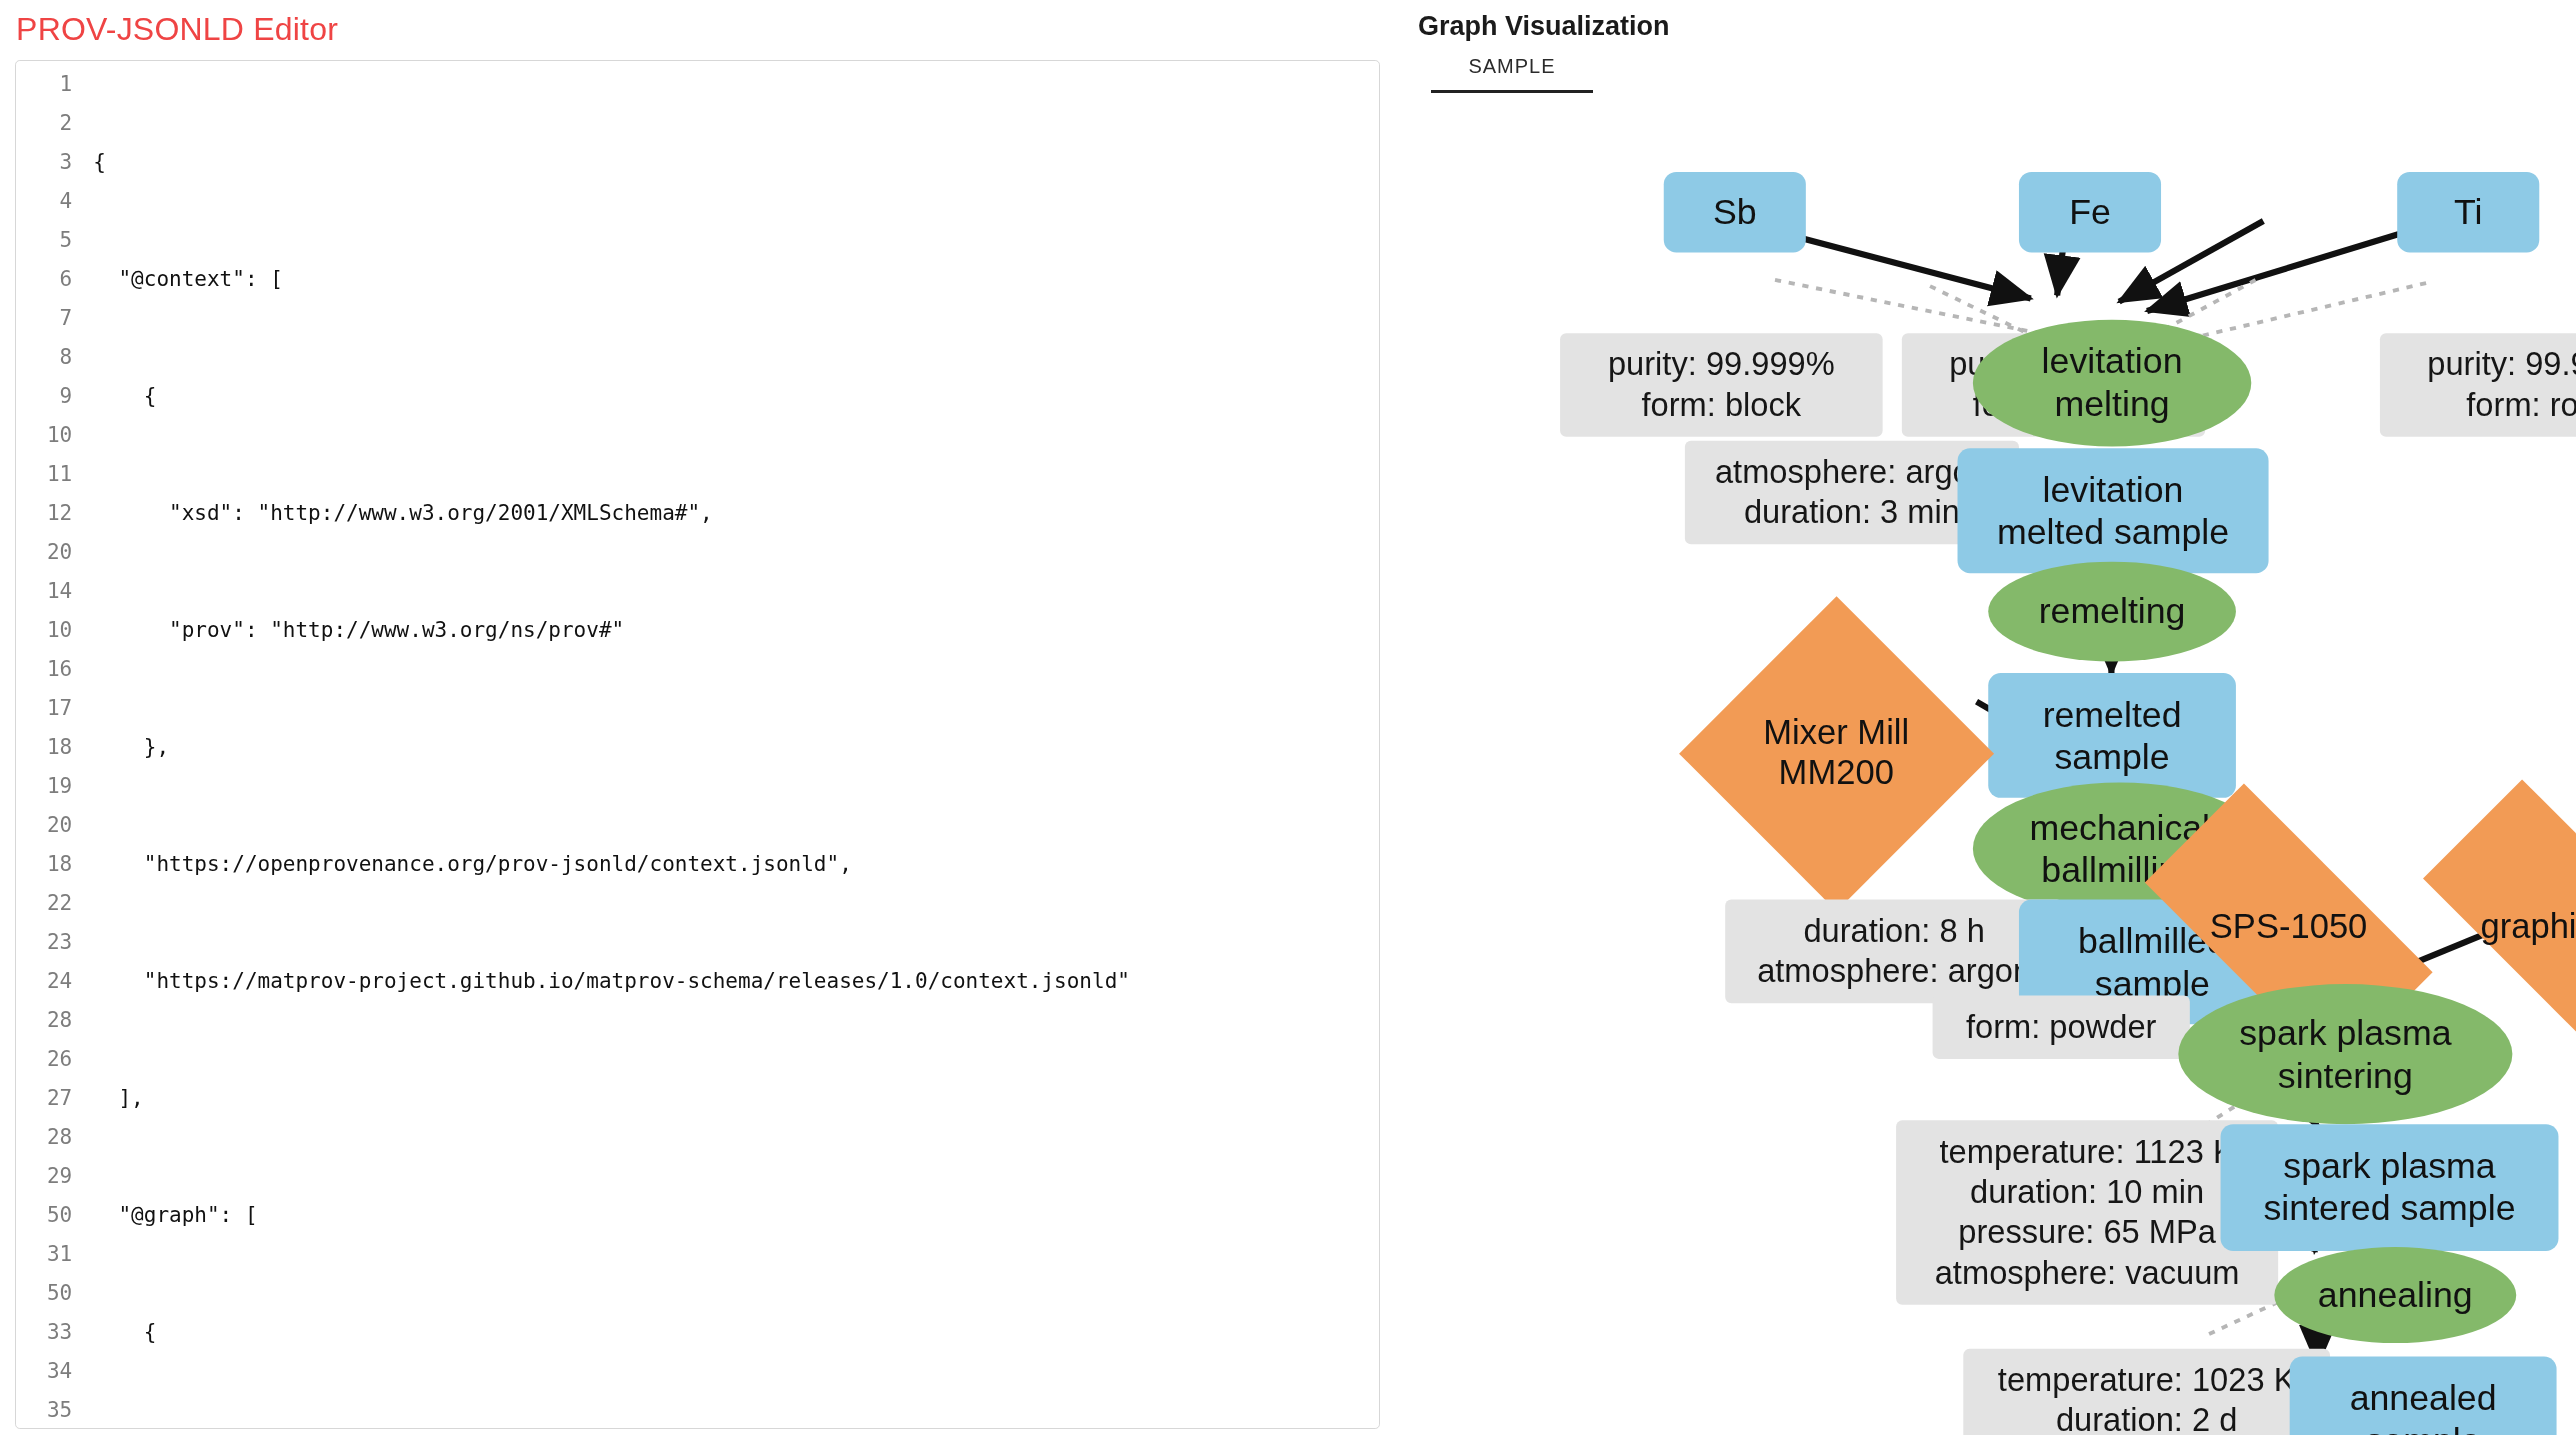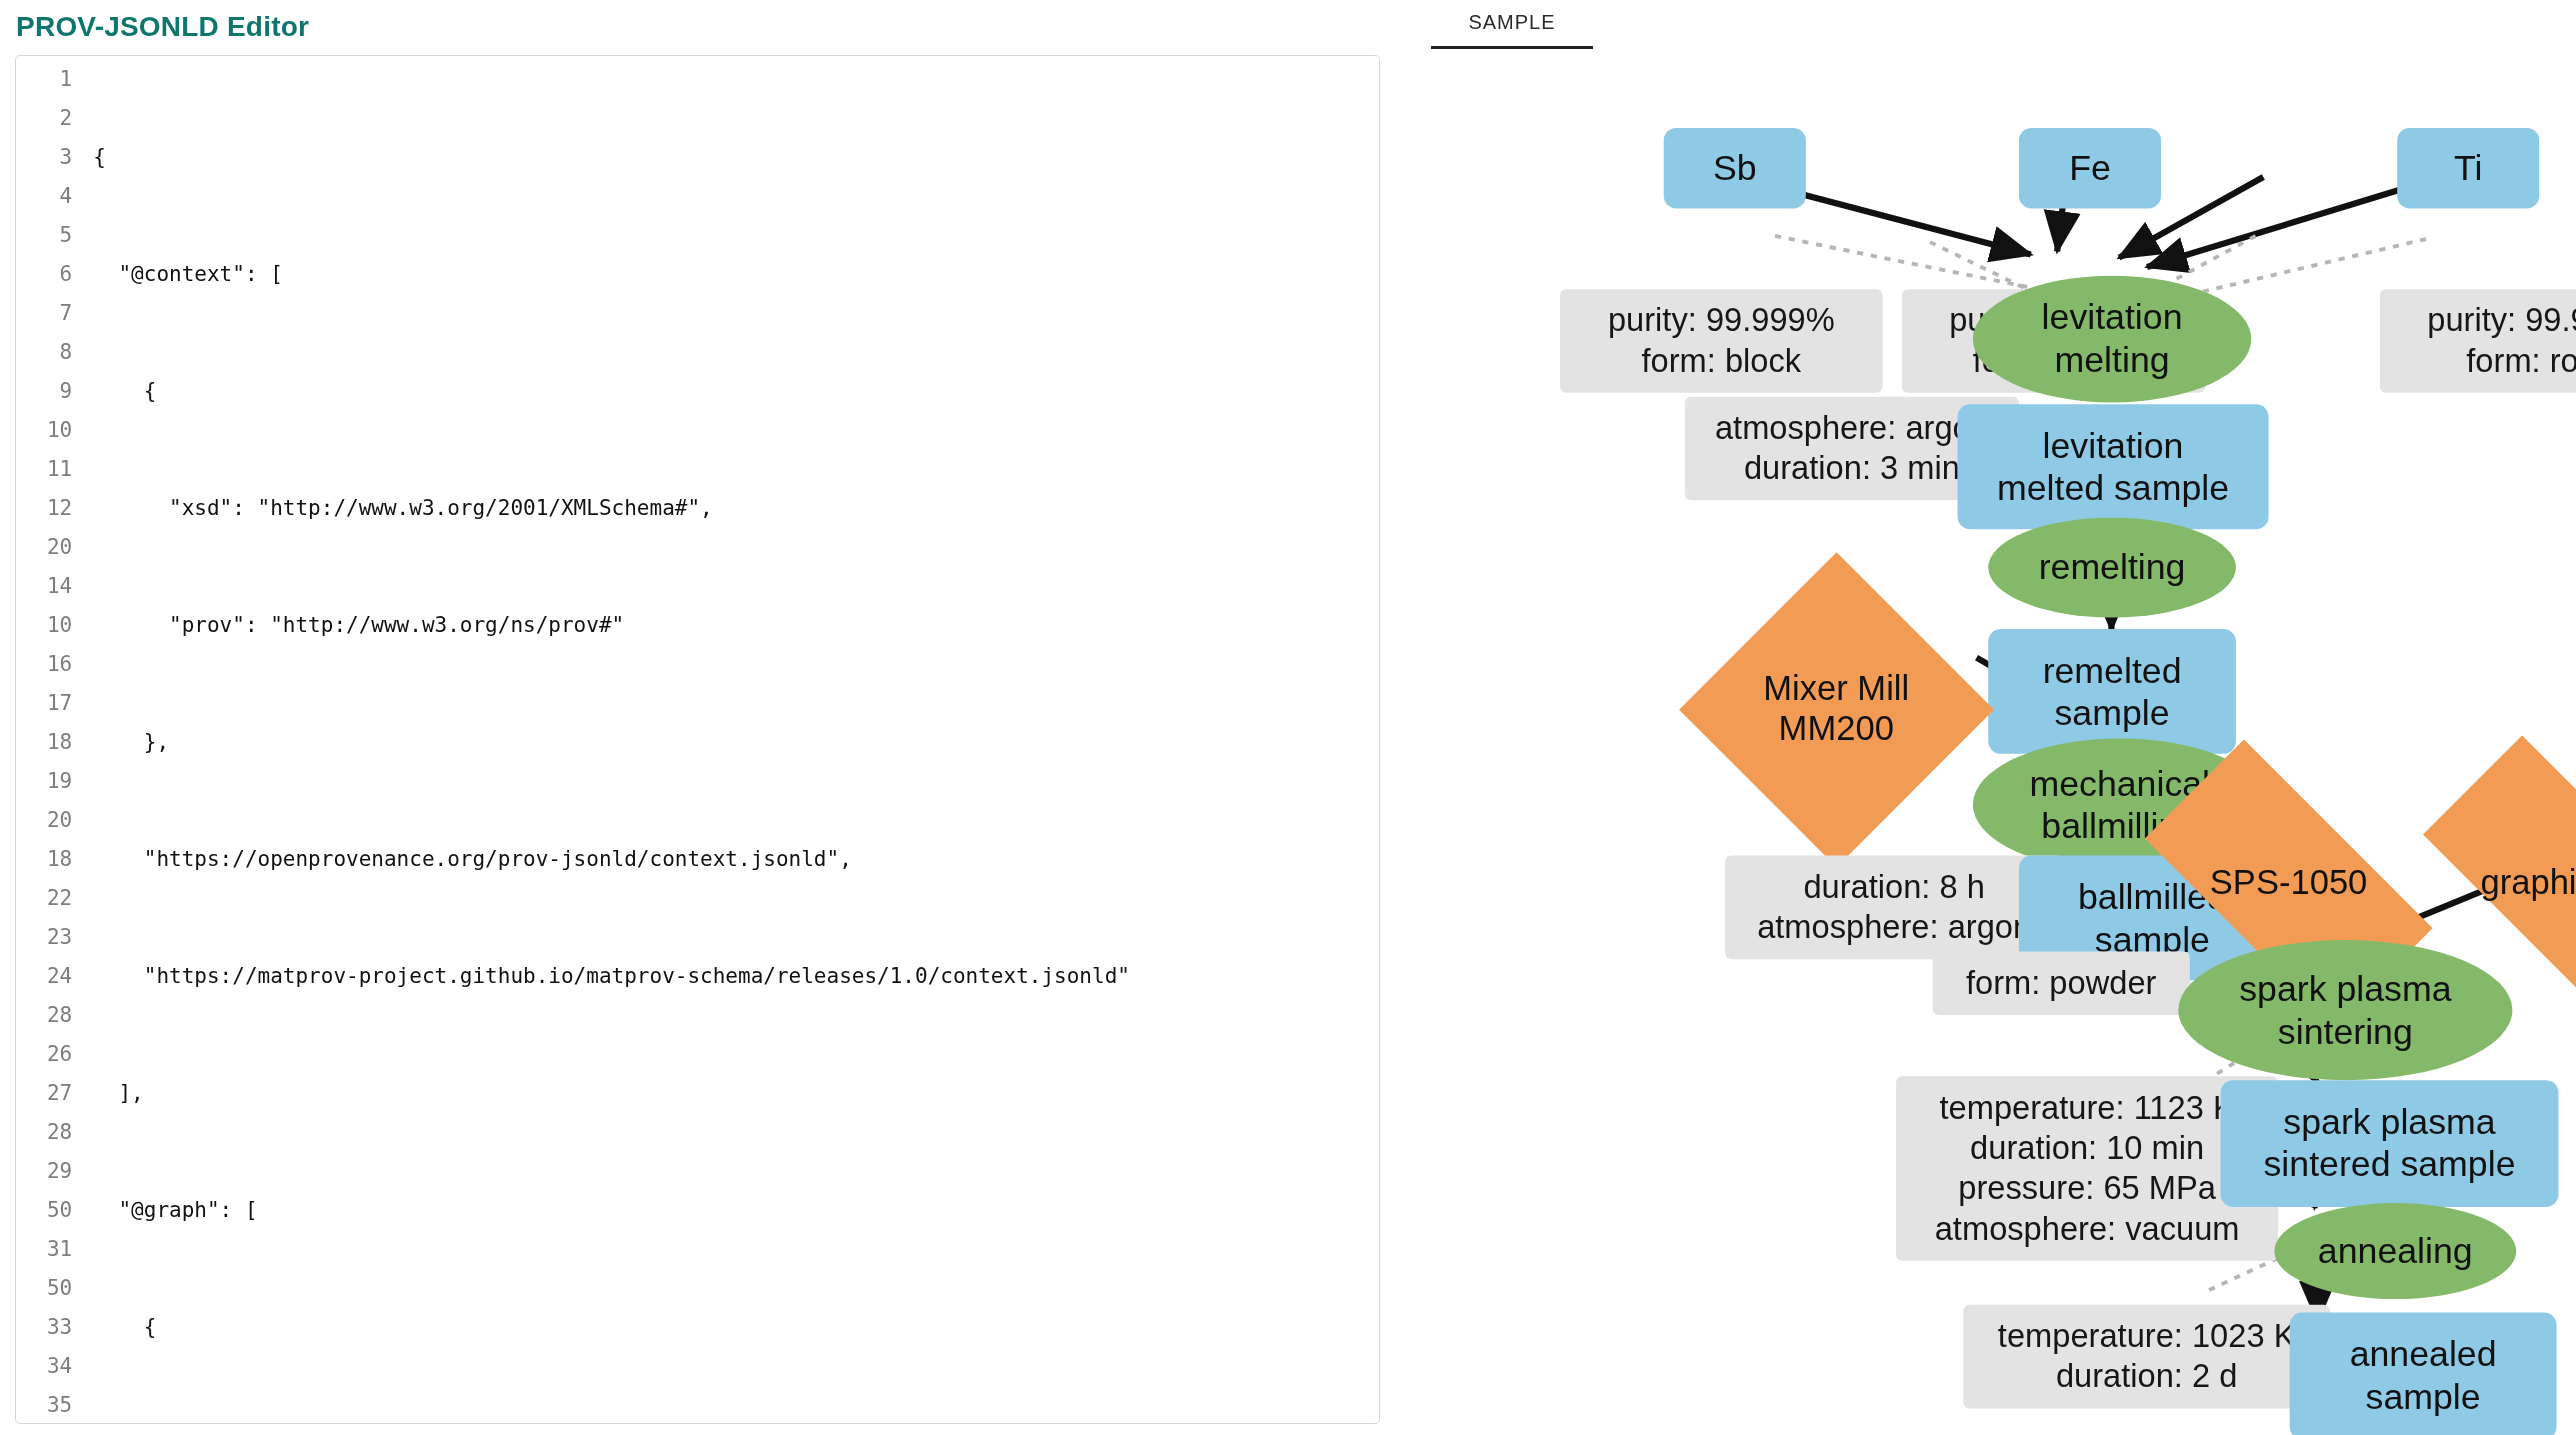--- a/index.html
+++ b/index.html
@@ -19,23 +19,23 @@
     width: 2576px;
     height: 1436px;
   }
   
   .editor-panel {
     width: 1397px;
     padding: 11.3px 0 0 14.5px;
     position: relative;
   }
   .panel-title {
-    font-size: 28px;
-    font-weight: bold;
-    color: #0f766e;
+    font-size: 32px;
+    font-weight: normal;
+    color: #ef4444;
     margin: 0 0 11.3px 1.6px;
     letter-spacing: 0.2px;
   }
   .editor-box {
     width: 1365px;
     height: 1369px;
     border: 1.6px solid #d7d7d7;
     border-radius: 4.8px;
     background: #fff;
     overflow: hidden;
@@ -220,20 +220,21 @@
           
           
           
           
         </div>
       </div>
     </div>
   </div>
 
   <div class="graph-panel">
+    <div class="graph-title">Graph Visualization</div>
     <div class="tabbar">
       <span class="tab">SAMPLE</span>
     </div>
 
     <div class="canvas" style="transform-origin: left top; transform: scale(1.92);">
       <svg class="edges" viewBox="0 0 1420 1620">
         <defs>
           <marker id="arrow" markerWidth="8" markerHeight="8" refX="6.5" refY="3" orient="auto">
             <path d="M0,0 L7,3 L0,6 z" fill="#111"></path>
           </marker>

